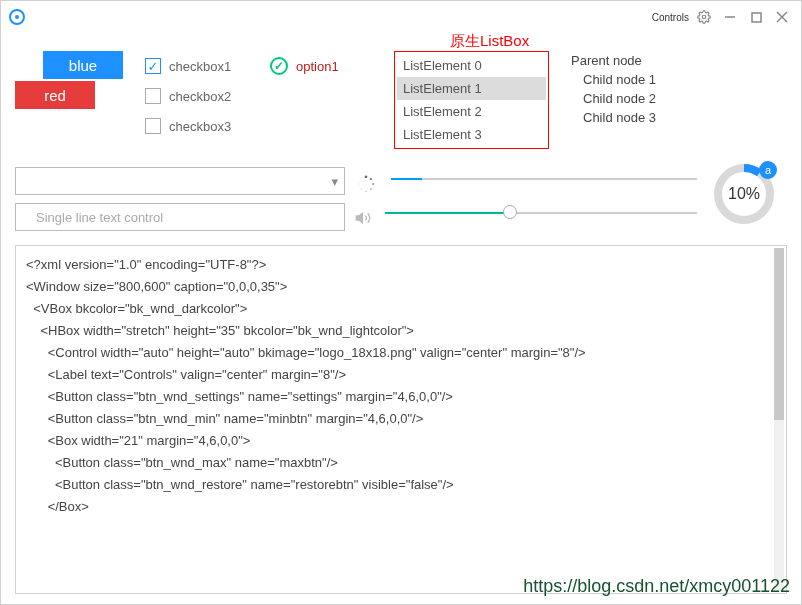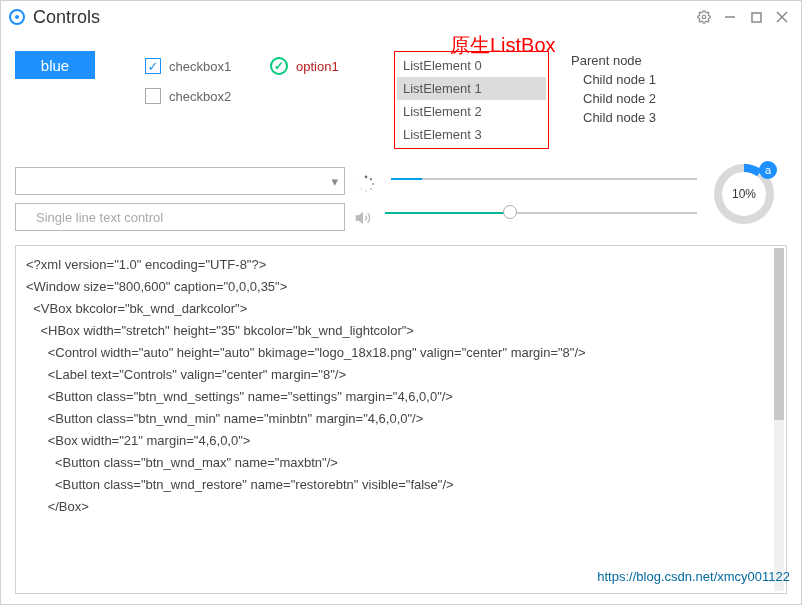--- a/index.html
+++ b/index.html
@@ -11,29 +11,29 @@
     background: #fff;
     width: 802px;
     height: 605px;
     overflow: hidden;
     position: relative;
   }
   .window { border: 1px solid #d0d0d0; width: 802px; height: 605px; display: flex; flex-direction: column; }
   .titlebar { height: 32px; display: flex; align-items: center; padding: 0 8px; }
   .titlebar .logo { width: 16px; height: 16px; border-radius: 50%; border: 2px solid #1E90FF; margin-right: 8px; position: relative; }
   .titlebar .logo::after { content: ""; position: absolute; width: 4px; height: 4px; background: #1E90FF; border-radius: 50%; top: 4px; left: 4px; }
-  .titlebar .title { font-size: 18px; flex: 1; }
+  .titlebar .title { font-size: 10px; flex: 1; text-align: right; }
   .win-btn { width: 22px; height: 22px; display: flex; align-items: center; justify-content: center; color: #999; margin-left: 4px; }
   .win-btn svg { display: block; }
   .content { padding: 10px 14px; flex: 1; display: flex; flex-direction: column; }
-  .annotation { position: absolute; top: 32px; left: 450px; color: #ff0000; font-size: 20px; font-family: "Microsoft YaHei", sans-serif; }
+  .annotation { position: absolute; top: 32px; left: 450px; color: #ff0000; font-size: 15px; font-family: "Microsoft YaHei", sans-serif; }
   .row1 { display: flex; margin: 8px 0 18px 0; }
   .btn-col { width: 90px; }
   .btn-col .cbtn { width: 80px; height: 28px; color: #fff; display: flex; align-items: center; justify-content: center; font-size: 15px; border: none; }
-  .btn-blue { background: #1E90FF; }
+  .btn-blue { background: #1E90FF; margin-left: 28px; }
   .btn-white { background: #ccc; color: #fff; }
   .btn-red  { background: #e63c3c; }
   .cbtn + .cbtn { margin-top: 2px; }
   .check-col { width: 145px; padding-left: 40px; }
   .check-item { display: flex; align-items: center; height: 30px; color: #666; }
   .cbox { width: 16px; height: 16px; border: 1px solid #aaa; margin-right: 8px; display: inline-flex; align-items: center; justify-content: center; }
   .cbox.checked { border-color: #1E90FF; background: #fff; color: #1E90FF; }
   .radio-col { width: 130px; padding-left: 20px; }
   .radio-item { display: flex; align-items: center; height: 30px; color: #666; }
   .radio-item.selected { color: #b91c1c; text-align: center; }
@@ -53,27 +53,27 @@
   .sline { height: 28px; border: 1px solid #bbb; display: flex; align-items: center; padding: 0 20px; color: #aaa; }
   .spin-box { width: 22px; height: 24px; margin: 0 14px 0 10px; display:flex; flex-direction:column; align-items:center; justify-content:center; font-size:18px; position: relative; }
   .spin-box svg { display:block; }
   .slider { position: relative; height: 24px; display: flex; align-items: center; margin-bottom: 10px; }
   .slider .track { height: 2px; background: #ccc; flex: 1; position: relative; }
   .slider .fill { position:absolute; left:0; top:0; height:2px; background:#00a0e9; }
   .slider .thumb { width:14px; height:14px; background:#fff; border:1px solid #aaa; border-radius:50%; position:absolute; top:-7px; }
   .vol-icon { width: 16px; margin: 0 14px 0 10px; display:flex; align-items:center; color:#aaa; }
   .slider-row { display:flex; align-items:center; }
   .progress-ring { width: 66px; height: 66px; position: absolute; right: 10px; top: -6px; }
-  .progress-ring .lbl { position:absolute; top:0; left:0; width:100%; height:100%; display:flex; align-items:center; justify-content:center; font-size:12px; color:#333; }
+  .progress-ring .lbl { position:absolute; top:0; left:0; width:100%; height:100%; display:flex; align-items:center; justify-content:center; font-size:16px; color:#333; }
   .progress-ring .badge { position:absolute; top:0; right:0; width:18px; height:18px; background:#1E90FF; color:#fff; font-size:11px; border-radius:9px; display:flex; align-items:center; justify-content:center; }
   .code-box { flex:1; border:1px solid #d0d0d0; padding:8px 10px; font-size:13px; line-height:22px; color:#444; overflow:hidden; position:relative; }
   .code-box .line { white-space: pre; }
   .code-box .scrollbar { position:absolute; right:2px; top:2px; bottom:2px; width:10px; background:#f0f0f0; }
   .code-box .scrollbar .sbthumb { width:10px; background:#c8c8c8; height:50%; }
-  .watermark { position:absolute; right:12px; bottom:21px; color:#0369a1; font-size:13px; }
+  .watermark { position:absolute; right:12px; bottom:8px; color:#14532d; font-size:18px; }
 </style>
 </head>
 <body>
 
 <div class="window">
   <div class="titlebar">
     <span class="logo"></span>
     <span class="title">Controls</span>
     <span class="win-btn">
       <svg width="14" height="14" viewBox="0 0 24 24" fill="none" stroke="#888" stroke-width="2">
@@ -99,30 +99,35 @@
     </span>
   </div>
 
   <div class="annotation">原生ListBox</div>
 
   <div class="content">
 
     <div class="row1">
       <div class="btn-col">
         <button class="cbtn btn-blue">blue</button>
+        <button class="cbtn btn-red">red</button>
       </div>
 
       <div class="check-col">
         <div class="check-item">
           <span class="cbox checked">✓</span>
           <span>checkbox1</span>
         </div>
         <div class="check-item">
           <span class="cbox"></span>
           <span>checkbox2</span>
+        </div>
+        <div class="check-item">
+          <span class="cbox"></span>
+          <span>checkbox3</span>
         </div>
       </div>
 
       <div class="radio-col">
         <div class="radio-item selected">
           <span class="radio-o sel"></span>
           <span>option1</span>
         </div>
       </div>
 

